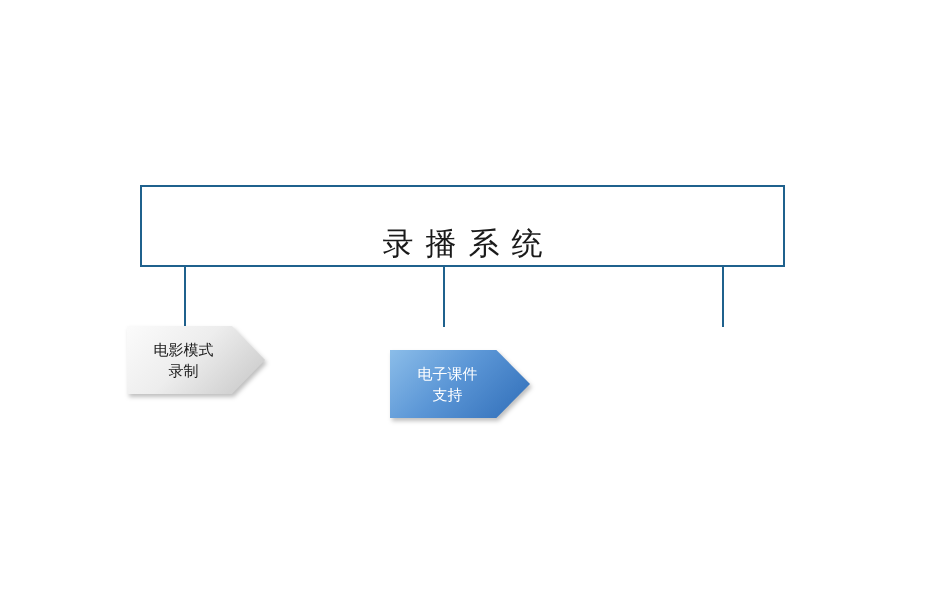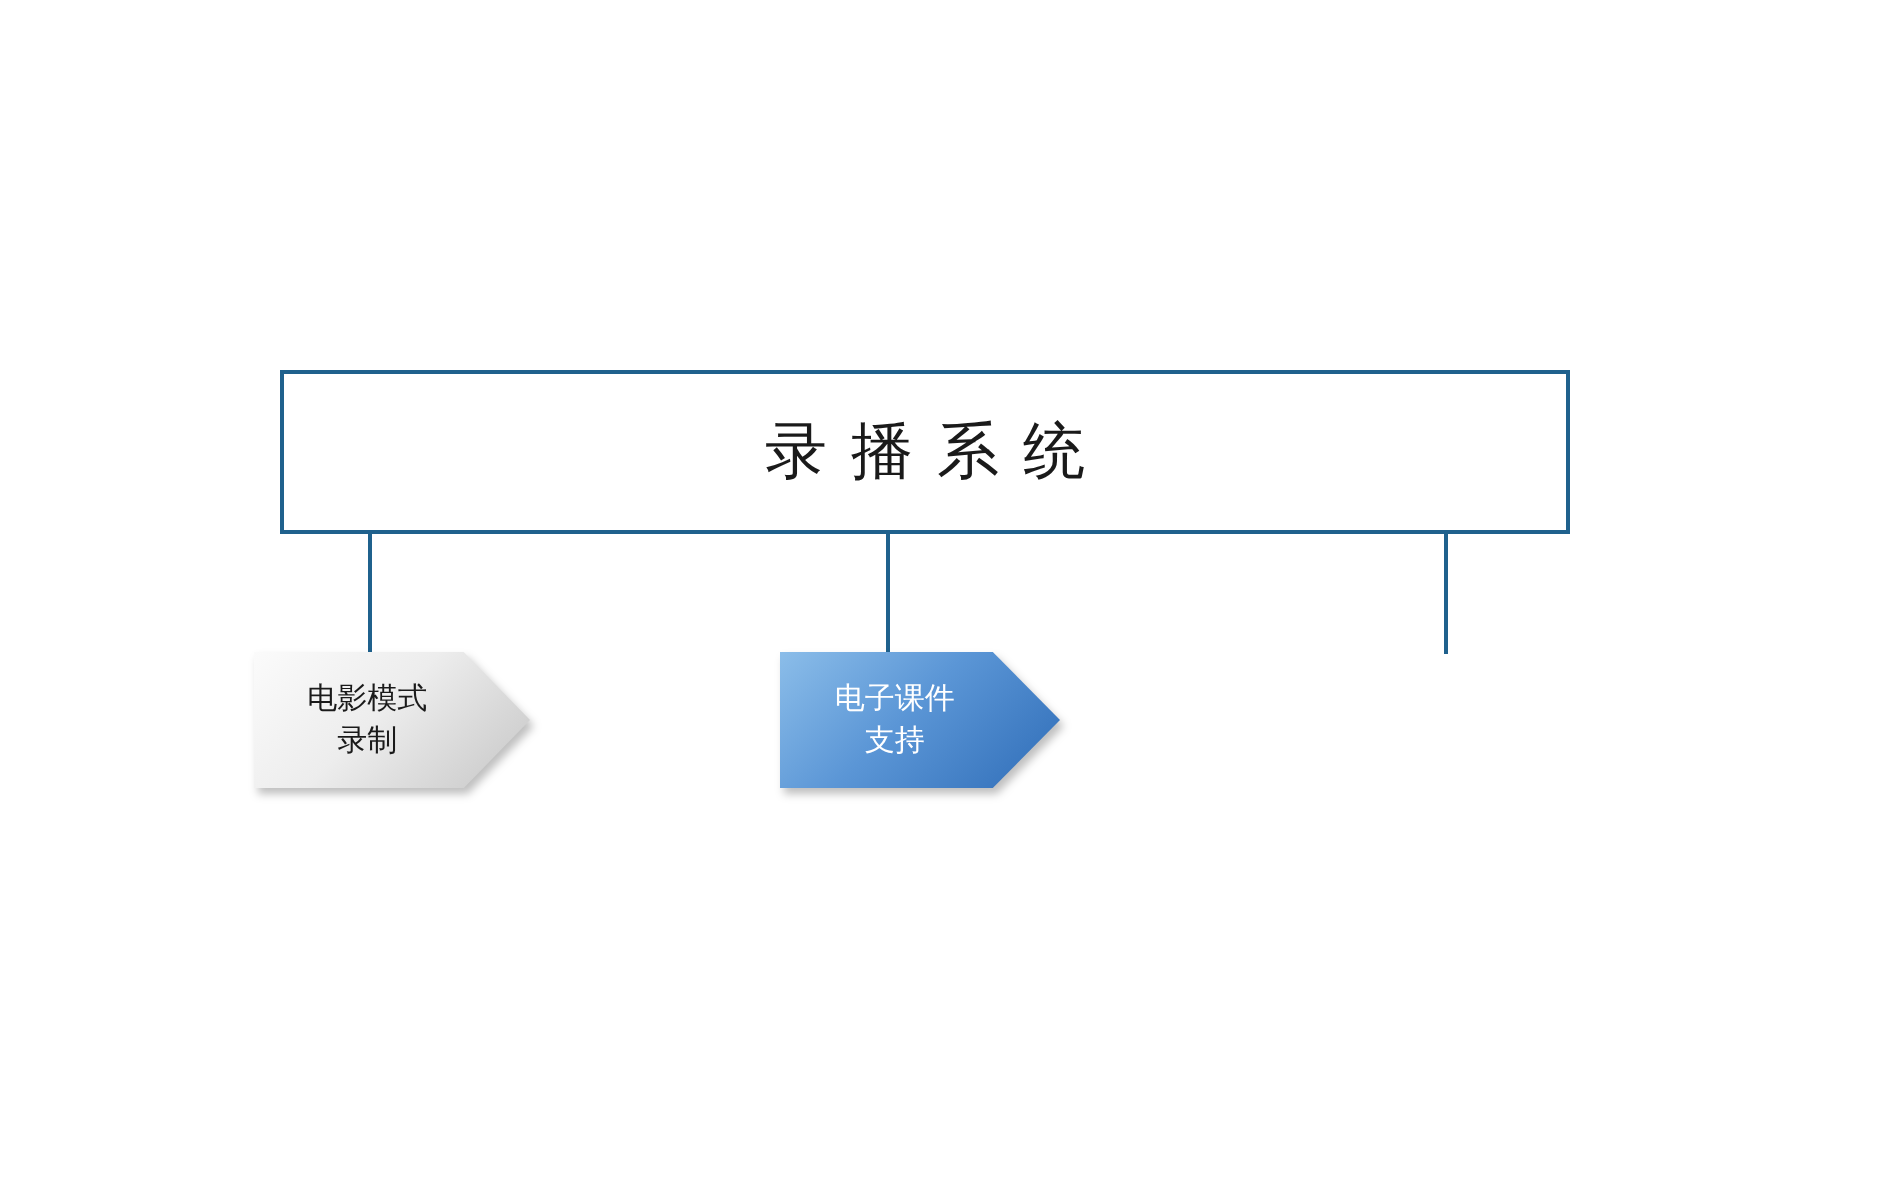--- a/index.html
+++ b/index.html
@@ -19,21 +19,21 @@
     
     .title-box {
       position: absolute;
       left: 140px;
       top: 185px;
       width: 645px;
       height: 82px;
       border: 2px solid #1f618d;
       background: #ffffff;
       display: flex;
-      align-items: center;
+      align-items: flex-end;
       justify-content: center;
       box-sizing: border-box;
     }
     .title-text {
       font-size: 31px;
       color: #1a1a1a;
       letter-spacing: 12px;
       padding-left: 12px;
       font-weight: 400;
     }
@@ -69,20 +69,21 @@
       align-items: center;
       justify-content: center;
       box-sizing: border-box;
       padding-right: 18%;
     }
     .arrow.gray {
       background: linear-gradient(135deg, #fbfbfb 0%, #ededed 45%, #c6c6c6 100%);
     }
     .arrow.blue {
       background: linear-gradient(135deg, #8bbde9 0%, #5b96d6 45%, #2f6db8 100%);
+      margin-top: 24px;
     }
 
     .arrow-label {
       text-align: center;
       font-size: 15px;
       font-weight: normal;
       line-height: 21px;
     }
     .arrow.gray .arrow-label { color: #1a1a1a; }
     .arrow.blue .arrow-label { color: #ffffff; }

